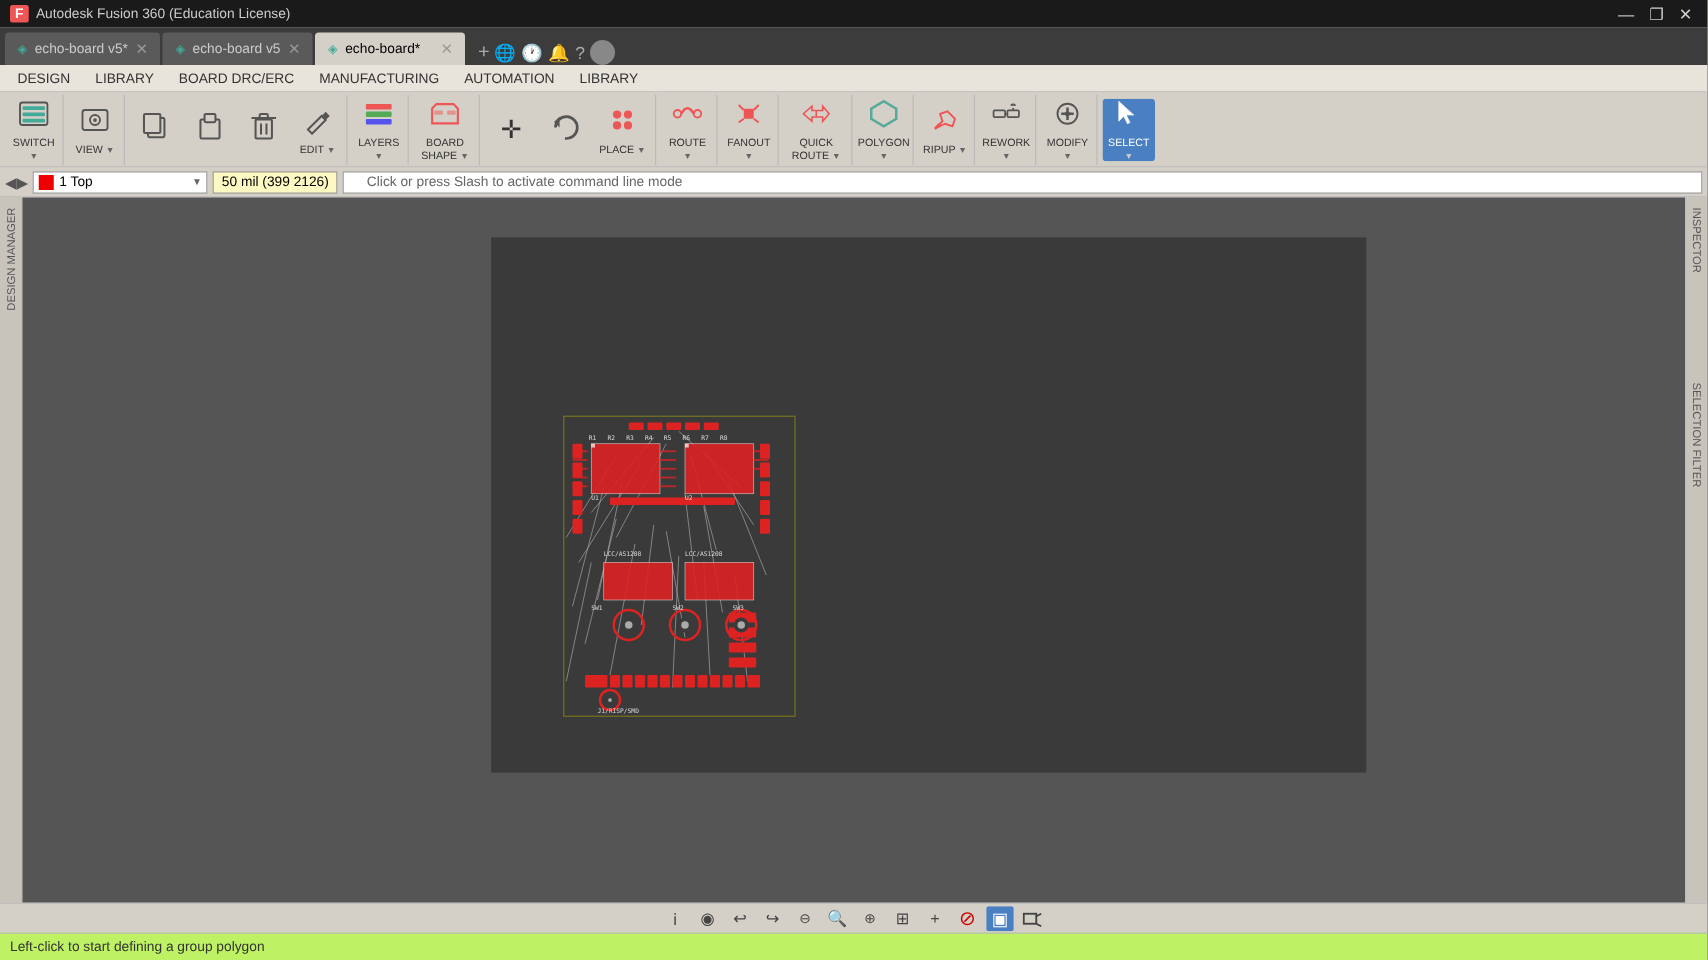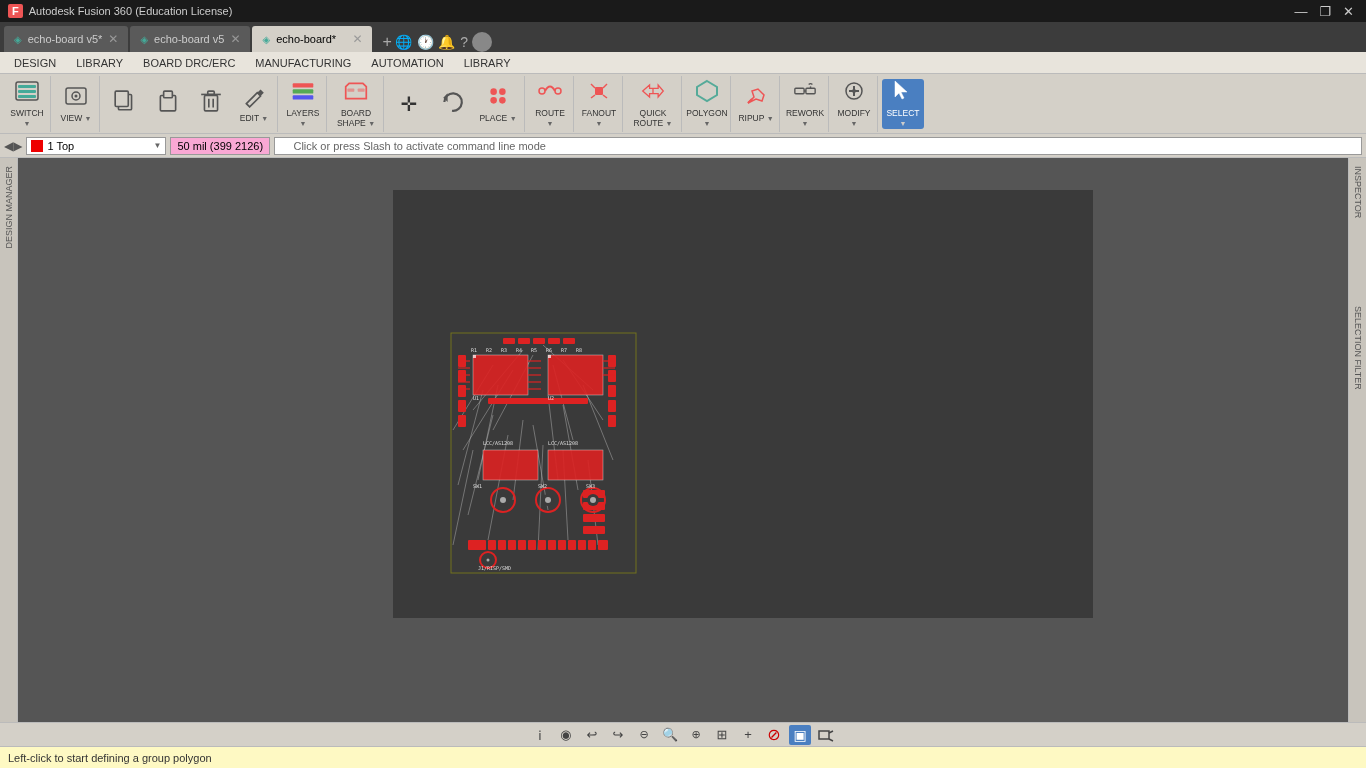--- a/index.html
+++ b/index.html
@@ -136,21 +136,21 @@
       height: 18px;
       width: 140px;
       padding: 0 4px;
       font-size: 11px;
       gap: 4px;
     }
     .layer-select .color-box { width: 12px; height: 12px; background: #e00; flex-shrink: 0; }
     .layer-select .layer-name { flex: 1; }
     .layer-select .dropdown-arrow { font-size: 8px; color: #666; }
     .coord-display {
-      background: #f9a8d4;
+      background: #fef9c3;
       border: 1px solid #999;
       height: 18px;
       padding: 0 6px;
       font-size: 11px;
       display: flex;
       align-items: center;
       min-width: 100px;
     }
     .cmd-input {
       flex: 1;
@@ -238,21 +238,21 @@
       border-radius: 2px;
       font-size: 13px;
       color: #444;
       border: 1px solid transparent;
     }
     .bottom-btn.active { background: #4a7fc1; color: #fff; }
 
     
     #status-bar {
       height: 22px;
-      background: #fef9c3;
+      background: #bef264;
       border-top: 1px solid #bbb;
       display: flex;
       align-items: center;
       padding: 0 8px;
       font-size: 11px;
       color: #333;
     }
 
     
     #pcb-board {

